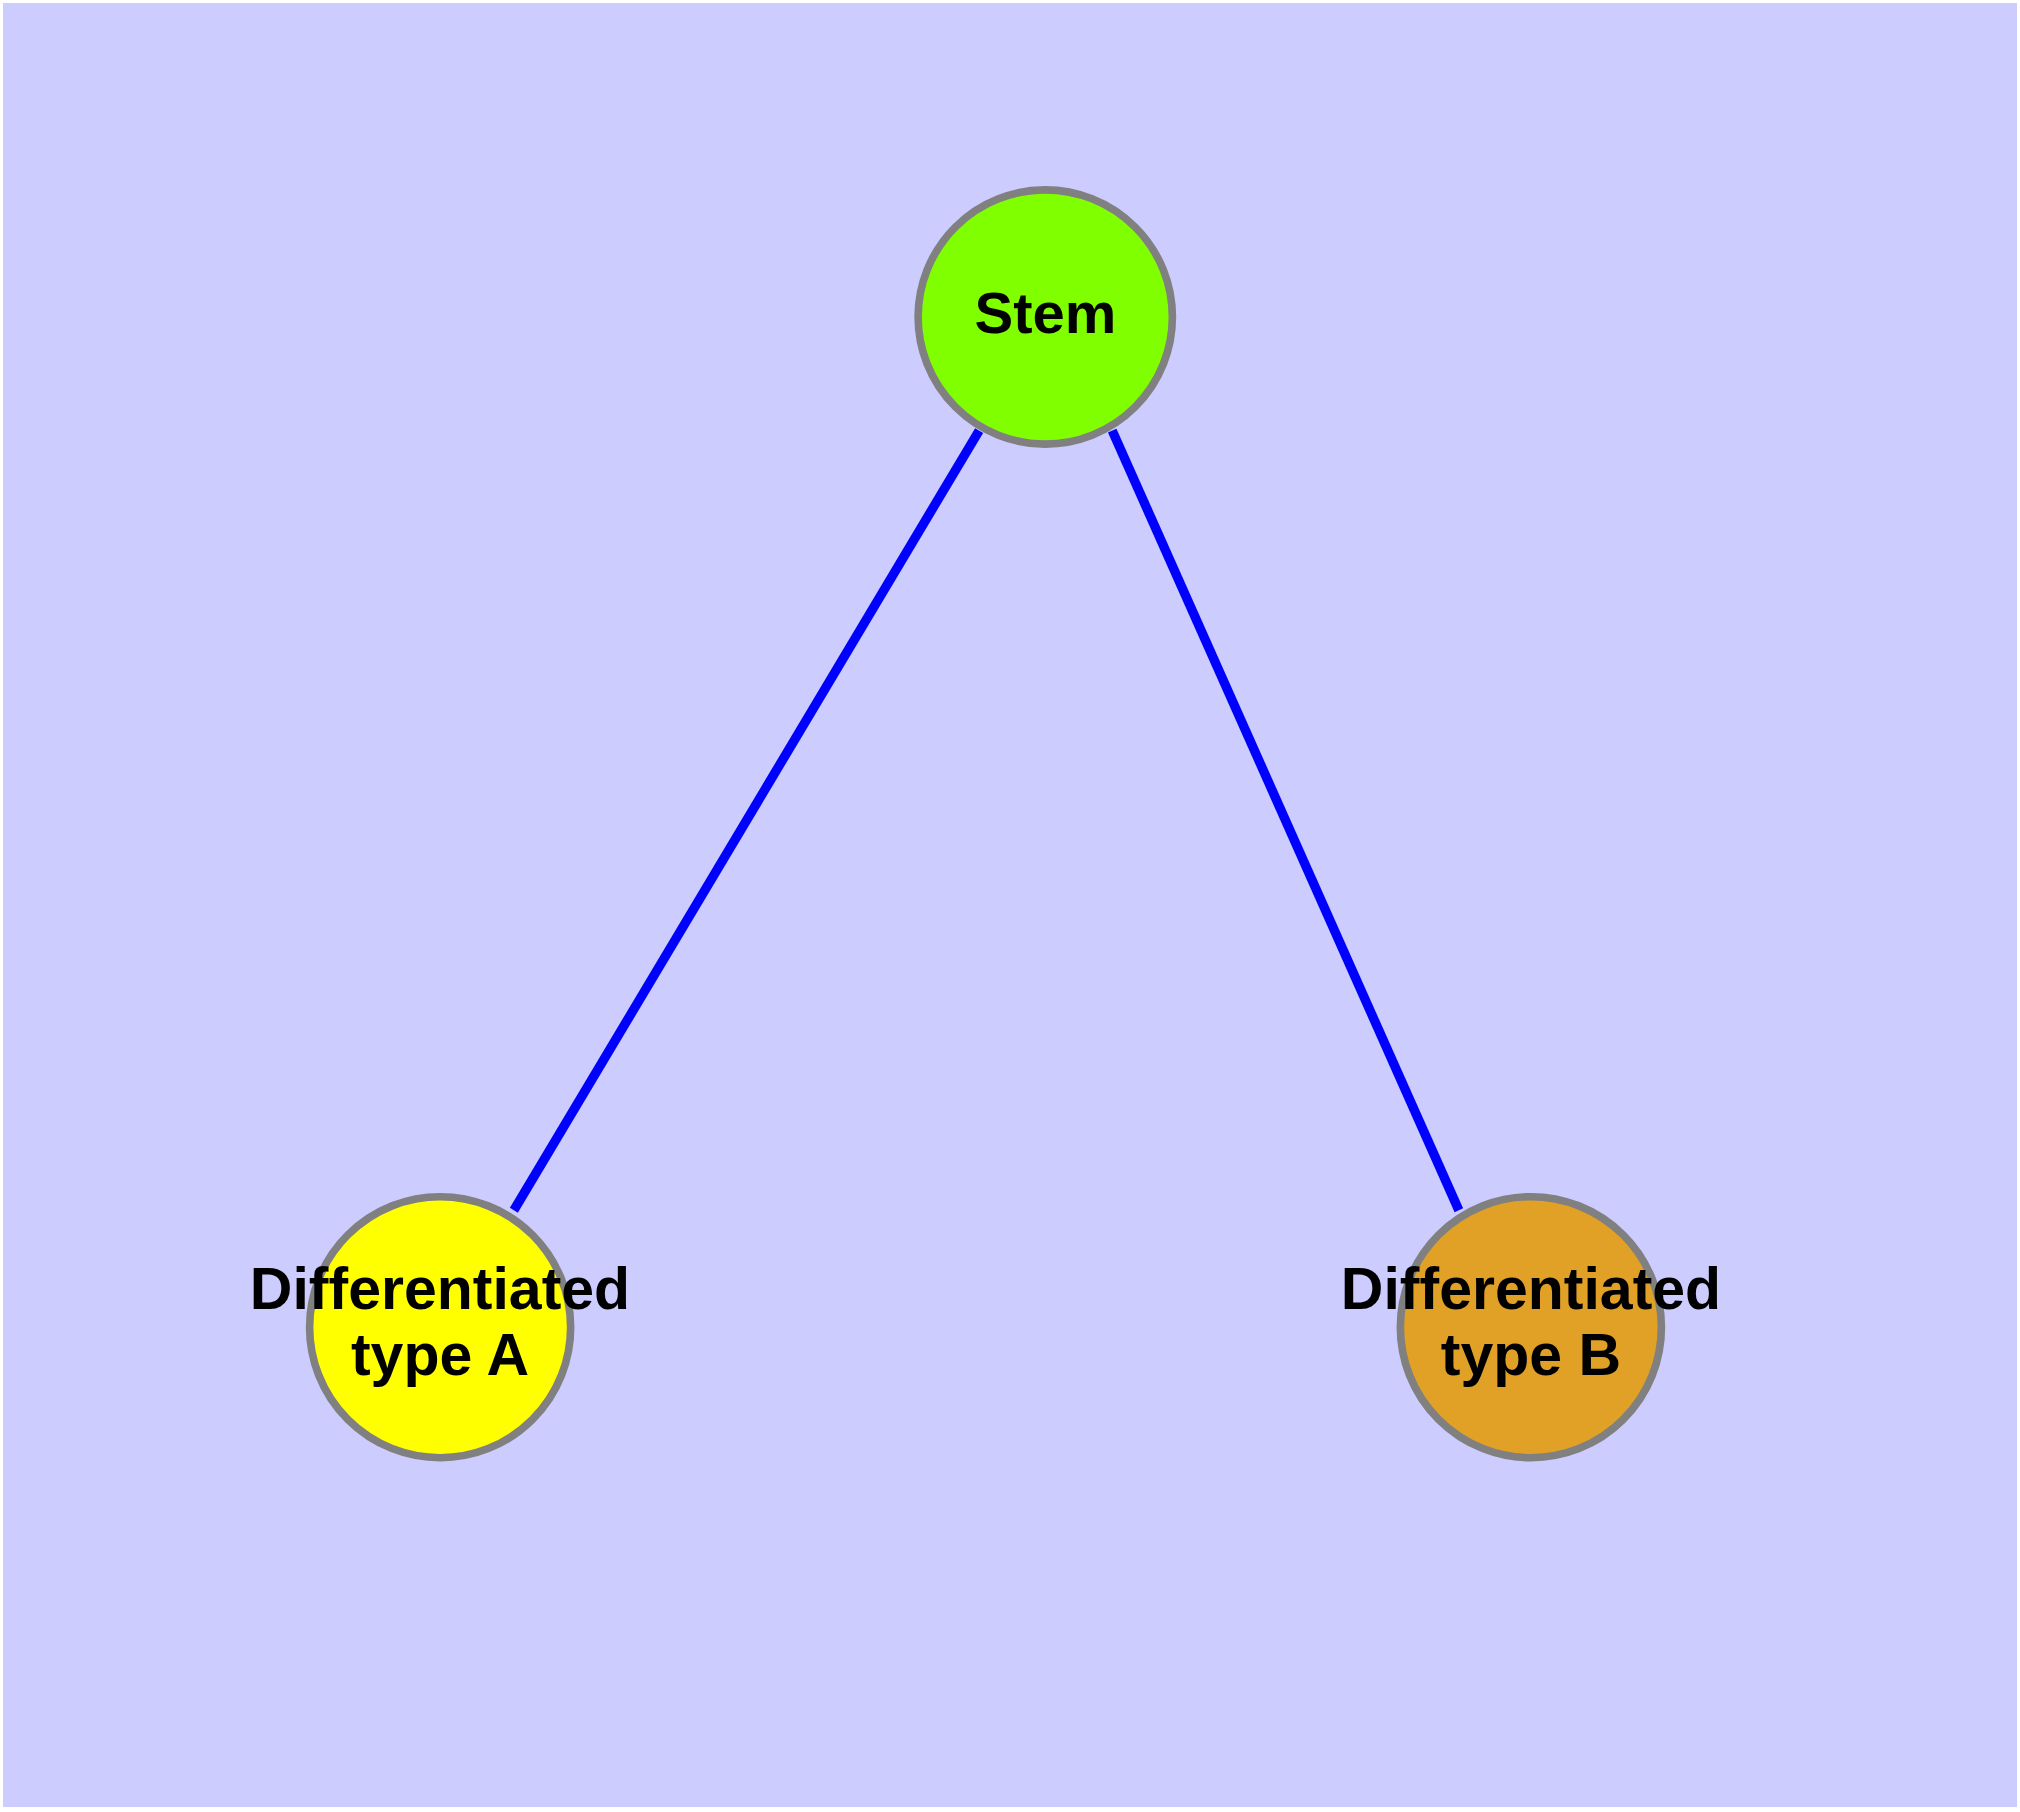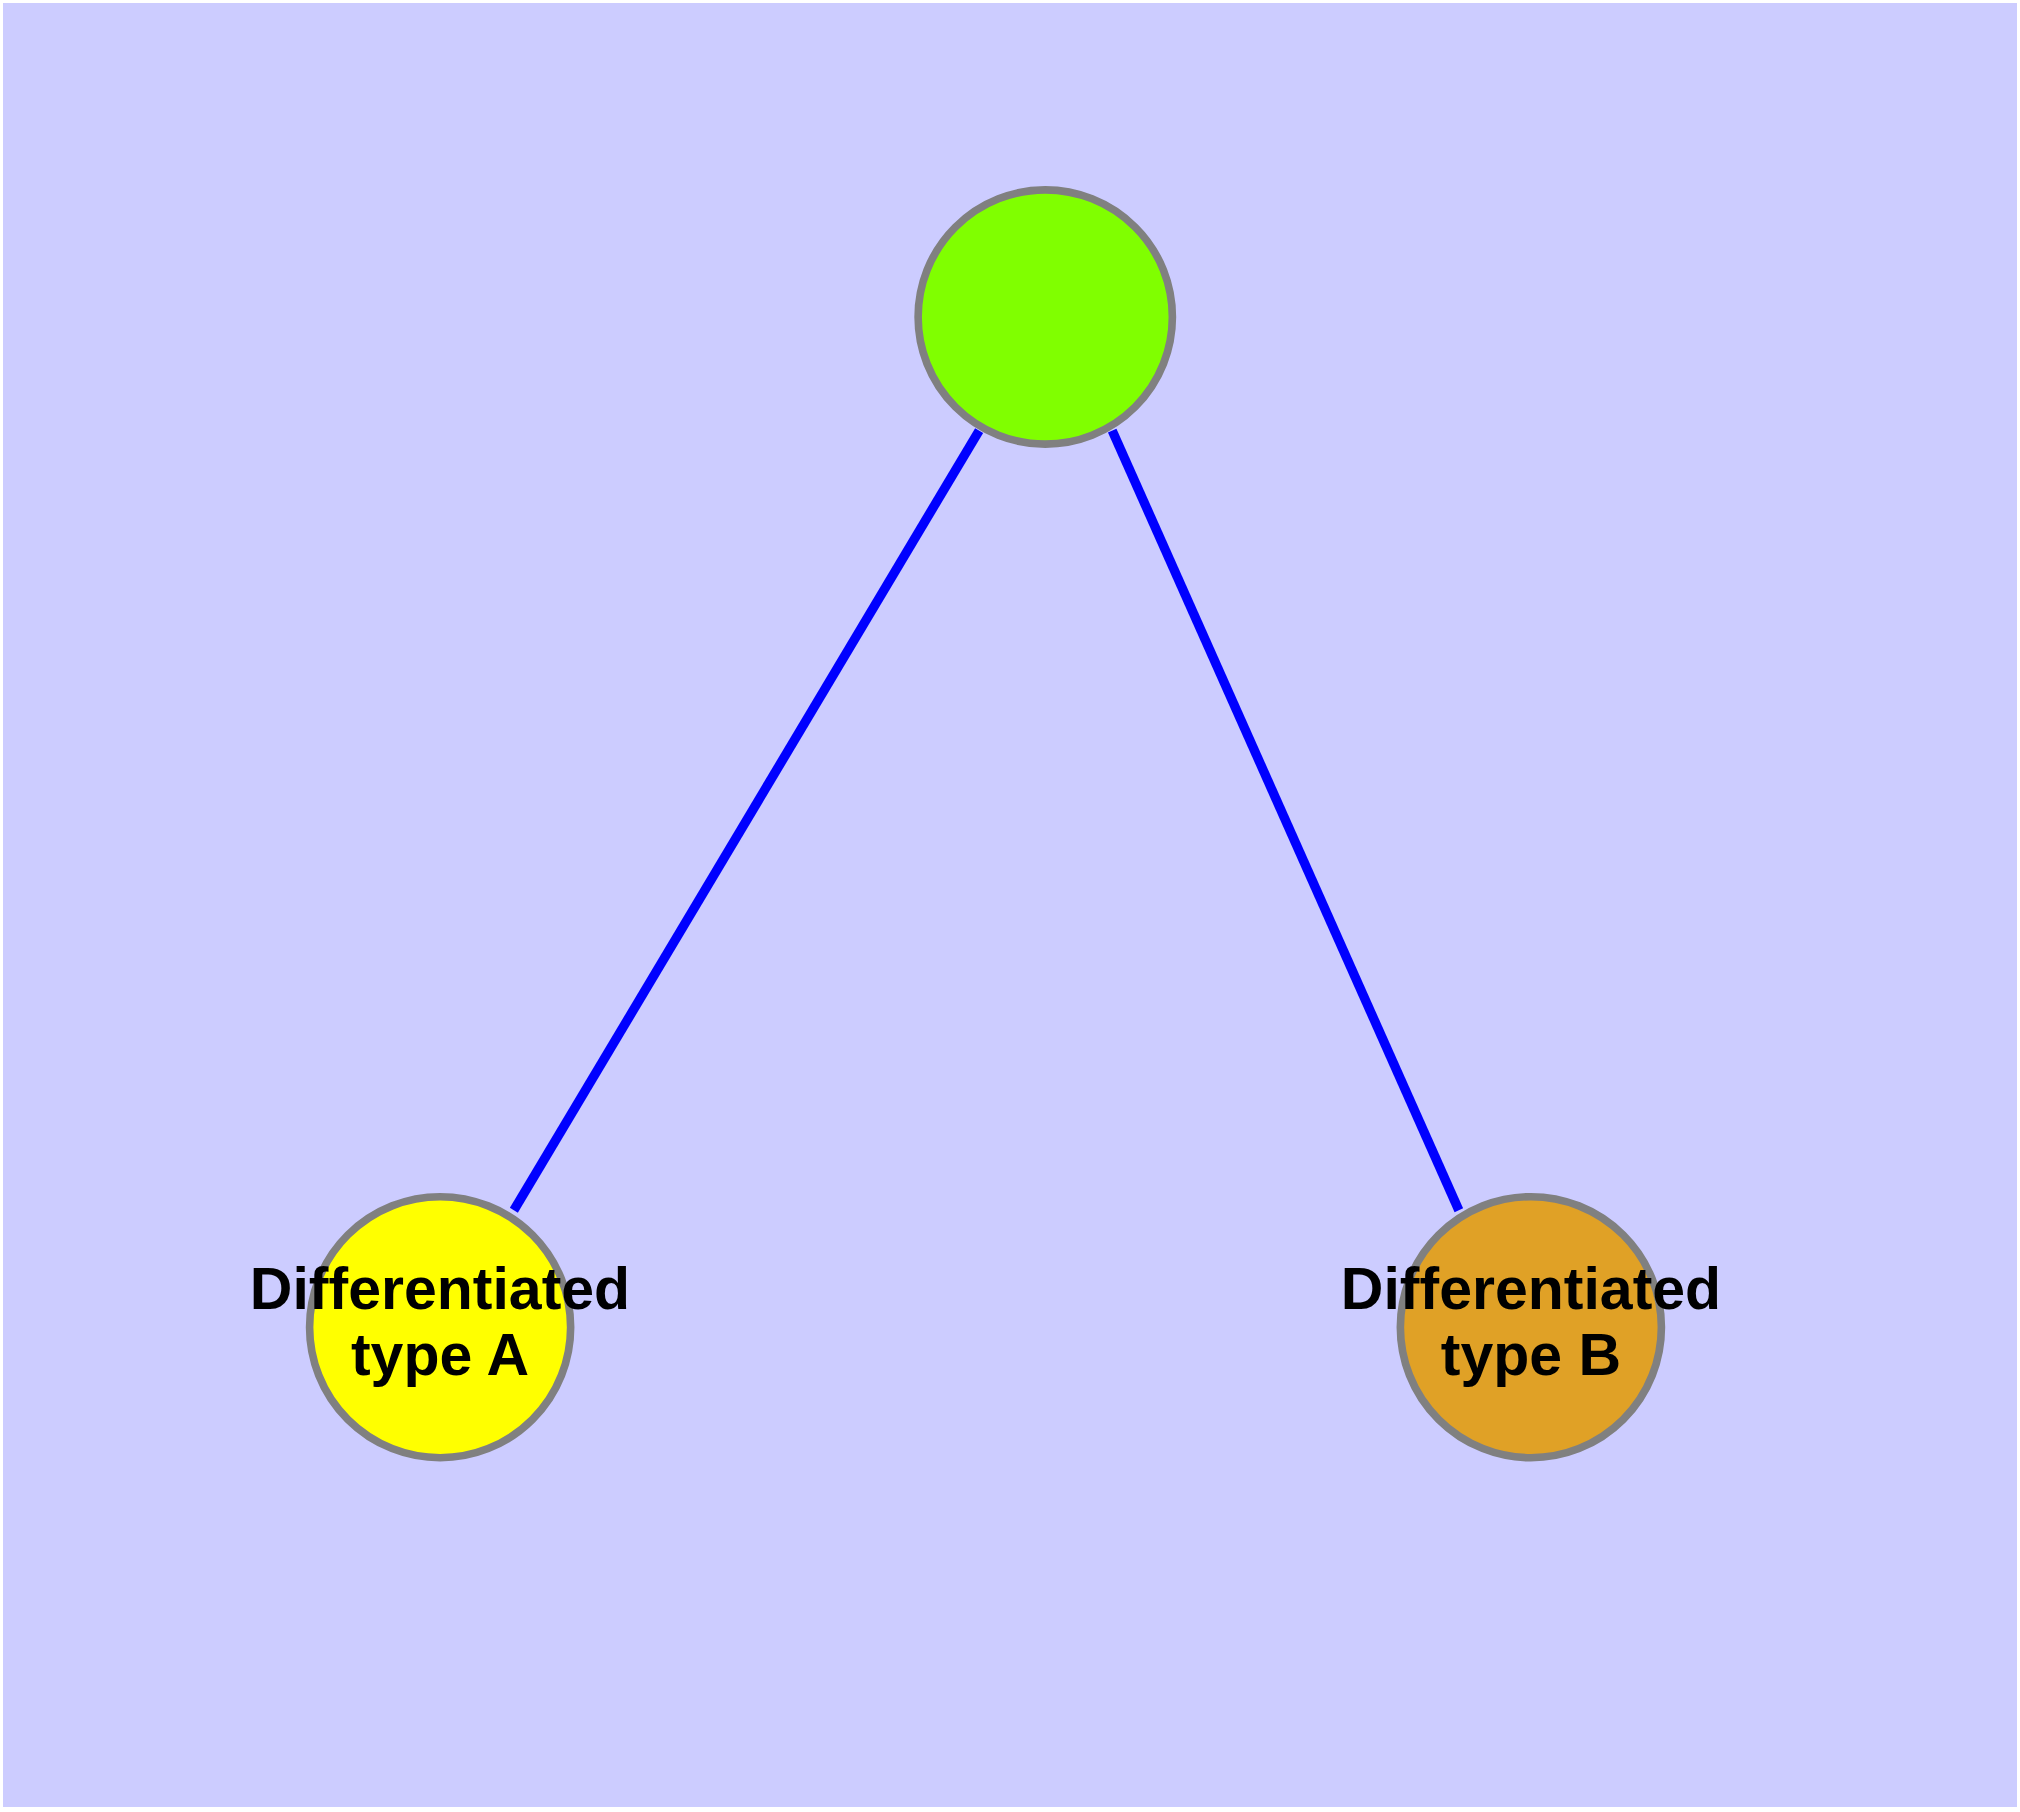--- a/index.html
+++ b/index.html
@@ -76,20 +76,21 @@
   <svg id="graph-svg" viewBox="0 0 2384 2138" xmlns="http://www.w3.org/2000/svg">
 
     <line stroke-linecap="butt" x1="1155" y1="508" x2="606" y2="1428" stroke="#0000ff" stroke-width="11"></line>
     <line stroke-linecap="butt" x1="1312" y1="508" x2="1721" y2="1428" stroke="#0000ff" stroke-width="11"></line>
 
     <circle cx="1233" cy="374" r="150" fill="#80ff00" stroke="#808080" stroke-width="9"></circle>
     <circle cx="519" cy="1566" r="154" fill="#ffff00" stroke="#808080" stroke-width="9"></circle>
     <circle cx="1806" cy="1566" r="154" fill="#e0a126" stroke="#808080" stroke-width="9"></circle>
   </svg>
 
+  <div class="node-label" id="label-stem">Stem</div>
 
   <div class="node-label" id="label-typeA">Differentiated
 type A</div>
 
   <div class="node-label" id="label-typeB">Differentiated
 type B</div>
 
 </div>
 
 

